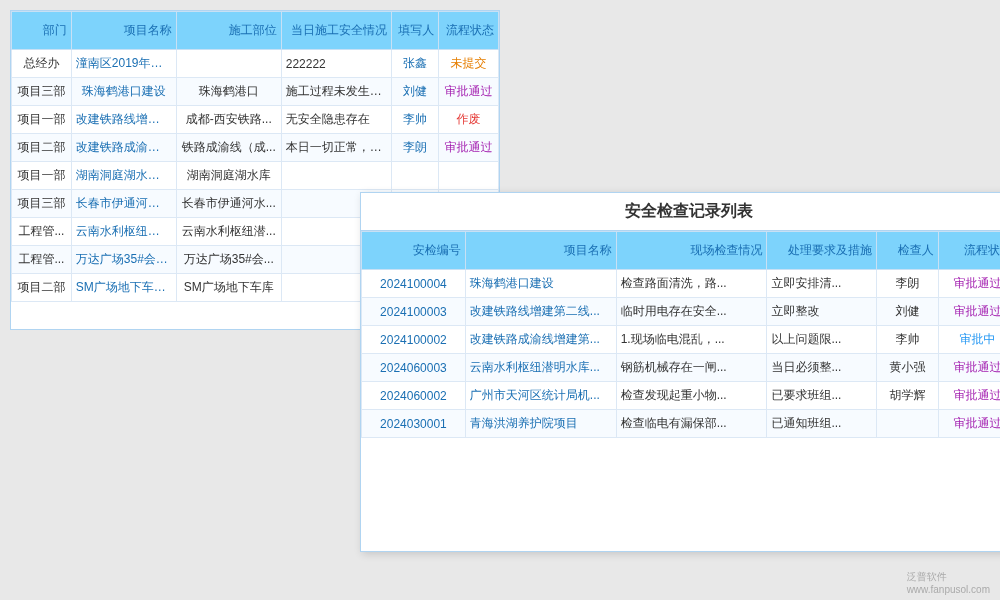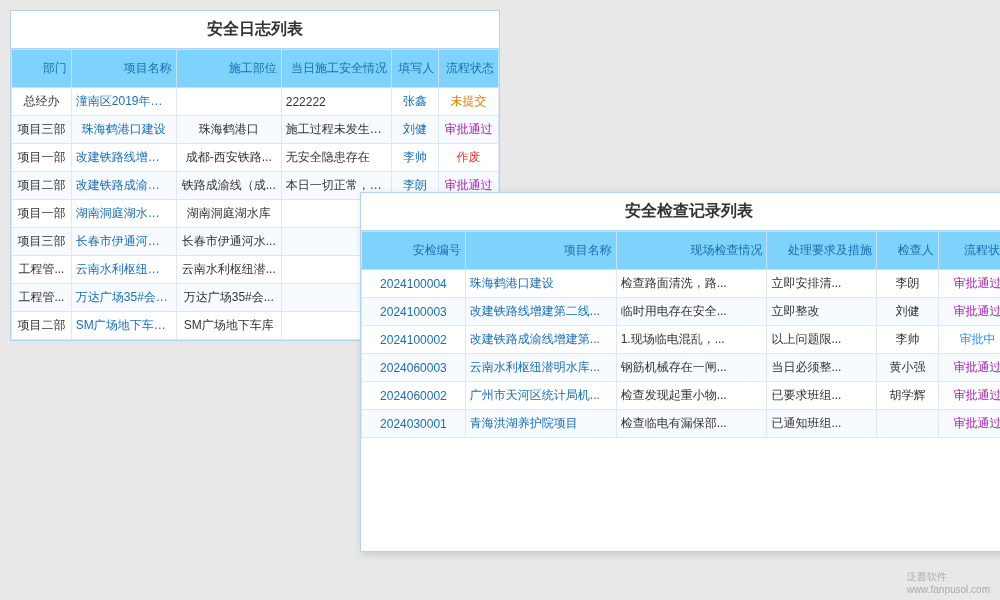--- a/index.html
+++ b/index.html
@@ -117,21 +117,20 @@
     }
 
     .td-left {
       text-align: left;
     }
   </style>
 </head>
 <body>
 
 <div class="panel panel-left">
-  <div class="panel-title">安全日志列表</div>
   <table>
     <thead>
       <tr>
         <th>部门</th>
         <th>项目名称</th>
         <th>施工部位</th>
         <th>当日施工安全情况</th>
         <th>填写人</th>
         <th>流程状态</th>
       </tr>

